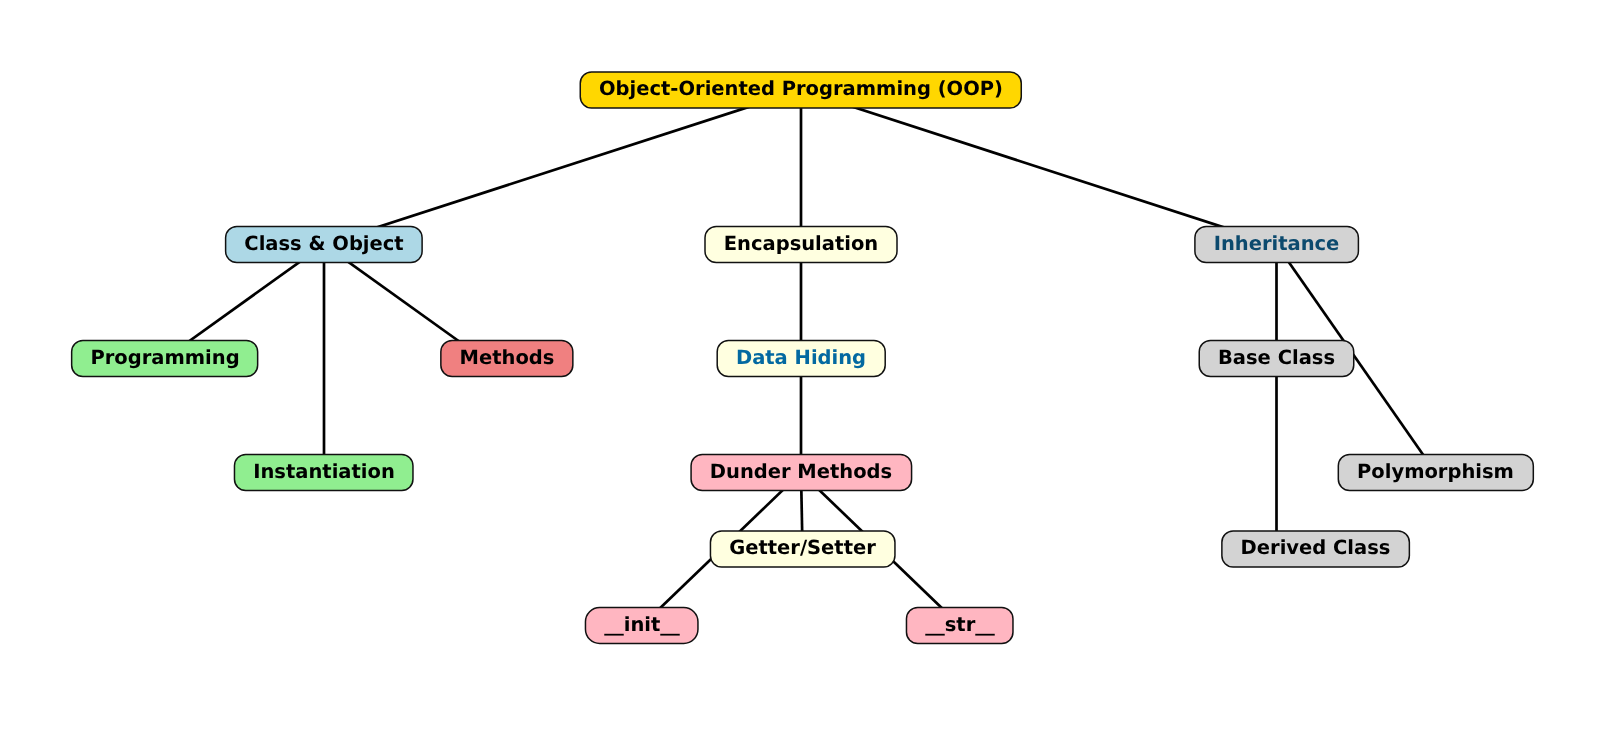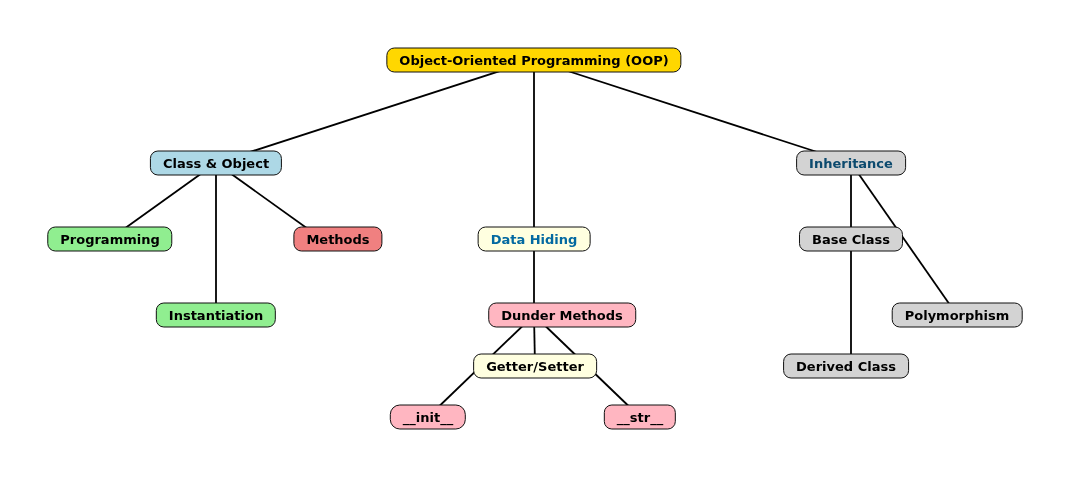--- a/index.html
+++ b/index.html
@@ -60,26 +60,27 @@
       <line x1="534" y1="315" x2="428" y2="417" stroke="#000000" stroke-width="1.8"></line>
       <line x1="534" y1="315" x2="535" y2="366" stroke="#000000" stroke-width="1.8"></line>
       <line x1="534" y1="315" x2="640" y2="417" stroke="#000000" stroke-width="1.8"></line>
       <line x1="851" y1="163" x2="851" y2="239" stroke="#000000" stroke-width="1.8"></line>
       <line x1="851" y1="163" x2="957" y2="315" stroke="#000000" stroke-width="1.8"></line>
       <line x1="851" y1="239" x2="851" y2="366" stroke="#000000" stroke-width="1.8"></line>
     </svg>
   <div class="node-layer">
       <div class="node" style="left: 534px; top: 60px; background: rgb(255, 215, 0); border-color: rgb(17, 17, 17); color: rgb(0, 0, 0);">Object-Oriented Programming (OOP)</div>
       <div class="node" style="left: 216px; top: 163px; background: rgb(173, 216, 230); border-color: rgb(17, 17, 17); color: rgb(0, 0, 0);">Class &amp; Object</div>
+      <div class="node" style="left: 534px; top: 163px; background: rgb(255, 255, 224); border-color: rgb(17, 17, 17); color: rgb(0, 0, 0);">Encapsulation</div>
       <div class="node" style="left: 851px; top: 163px; background: rgb(211, 211, 211); border-color: rgb(17, 17, 17); color: #0c4a6e;">Inheritance</div>
       <div class="node" style="left: 110px; top: 239px; background: rgb(144, 238, 144); border-color: rgb(17, 17, 17); color: rgb(0, 0, 0);">Programming</div>
       <div class="node" style="left: 322px; top: 239px; background: rgb(240, 128, 128); border-color: rgb(17, 17, 17); color: rgb(0, 0, 0); margin-left: 16px;">Methods</div>
       <div class="node" style="left: 534px; top: 239px; background: rgb(255, 255, 224); border-color: rgb(17, 17, 17); color: #0369a1;">Data Hiding</div>
       <div class="node" style="left: 851px; top: 239px; background: rgb(211, 211, 211); border-color: rgb(17, 17, 17); color: rgb(0, 0, 0);">Base Class</div>
       <div class="node" style="left: 216px; top: 315px; background: rgb(144, 238, 144); border-color: rgb(17, 17, 17); color: rgb(0, 0, 0);">Instantiation</div>
-      <div class="node" style="left: 534px; top: 315px; background: rgb(255, 182, 193); border-color: rgb(17, 17, 17); color: rgb(0, 0, 0); margin-left: 28px;">Dunder Methods</div>
+      <div class="node" style="left: 534px; top: 315px; background: rgb(255, 182, 193); border-color: rgb(17, 17, 17); color: rgb(0, 0, 0);">Dunder Methods</div>
       <div class="node" style="left: 957px; top: 315px; background: rgb(211, 211, 211); border-color: rgb(17, 17, 17); color: rgb(0, 0, 0);">Polymorphism</div>
       <div class="node" style="left: 535px; top: 366px; background: rgb(255, 255, 224); border-color: rgb(17, 17, 17); color: rgb(0, 0, 0);">Getter/Setter</div>
-      <div class="node" style="left: 846px; top: 366px; background: rgb(211, 211, 211); border-color: rgb(17, 17, 17); color: rgb(0, 0, 0);">Derived Class</div>
+      <div class="node" style="left: 877px; top: 366px; background: rgb(211, 211, 211); border-color: rgb(17, 17, 17); color: rgb(0, 0, 0);">Derived Class</div>
       <div class="node" style="left: 428px; top: 417px; background: rgb(255, 182, 193); border-color: rgb(17, 17, 17); color: rgb(0, 0, 0); border-radius: 10px;">__init__</div>
       <div class="node" style="left: 640px; top: 417px; background: rgb(255, 182, 193); border-color: rgb(17, 17, 17); color: rgb(0, 0, 0);">__str__</div>
     </div>
 </div>
 
 </body></html>

